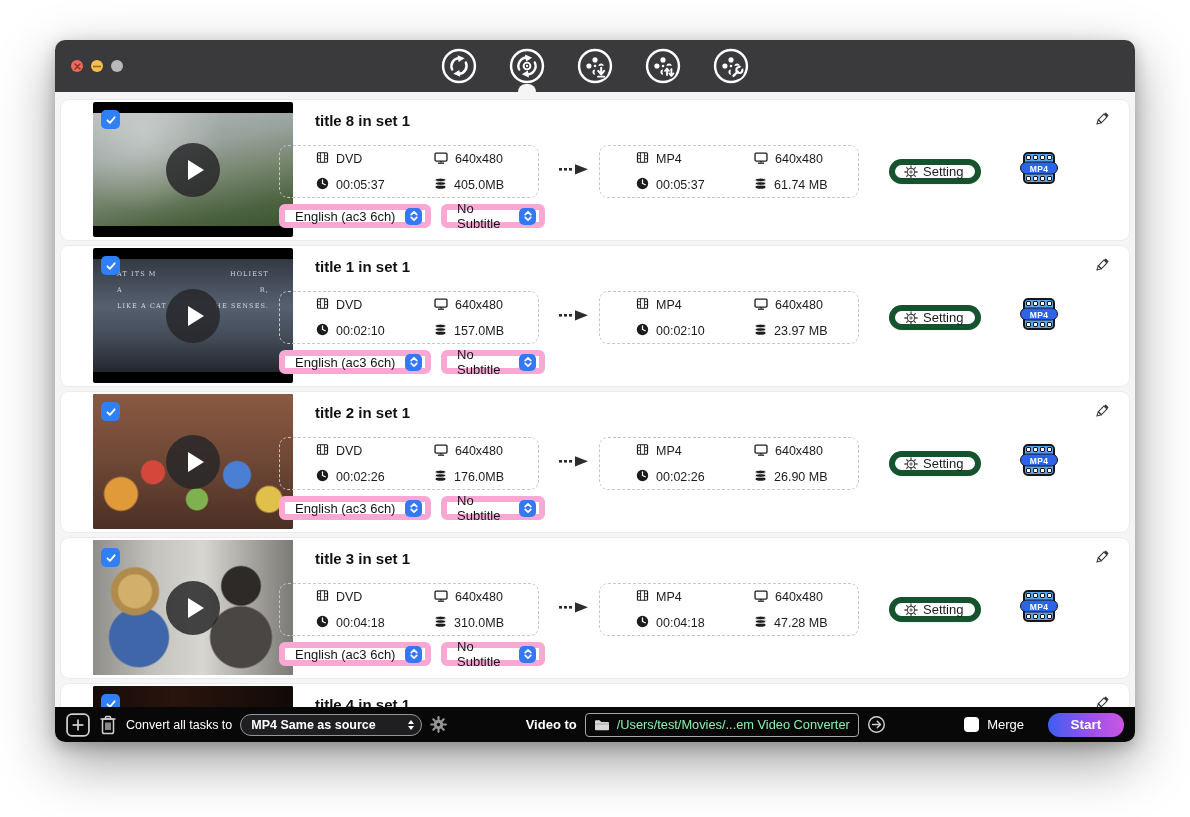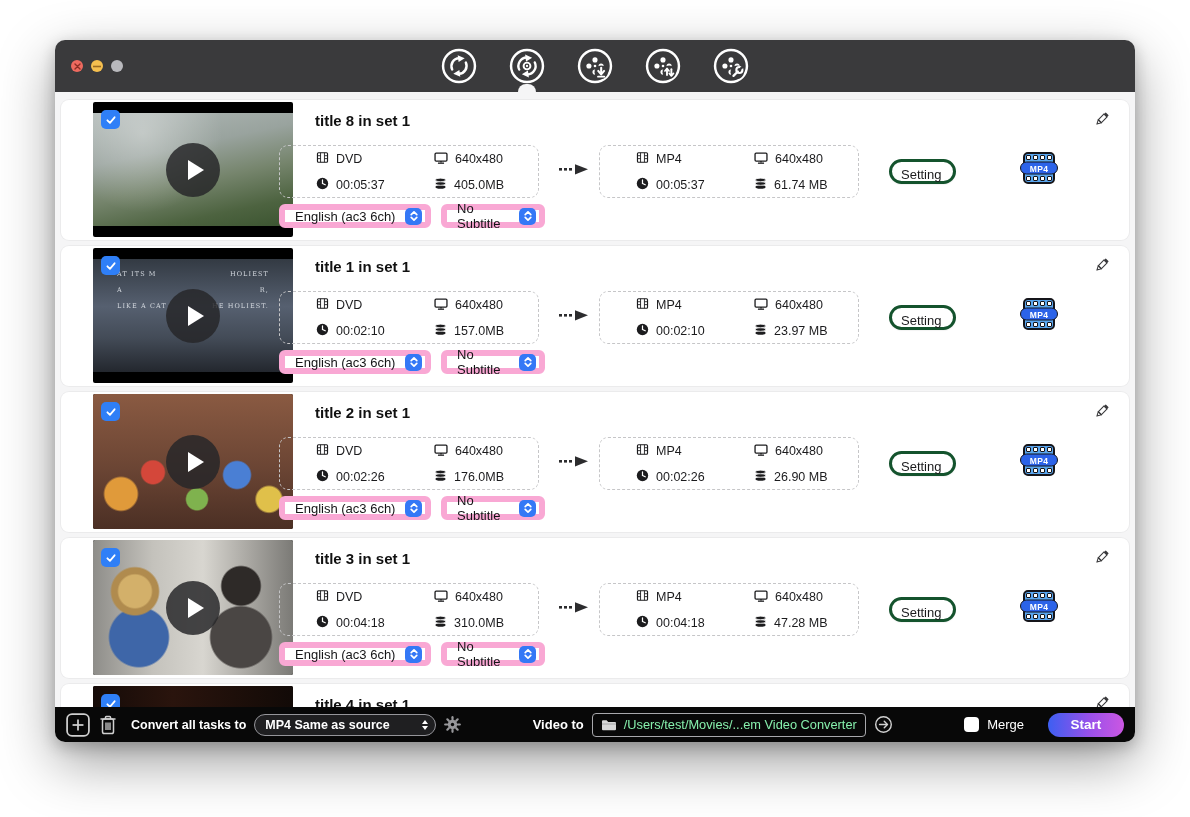--- a/index.html
+++ b/index.html
@@ -59,42 +59,42 @@
   .pencil { position:absolute; right:16px; top:8px; background:none; border:none; padding:2px; }
 
   .ibox { position:absolute; top:45px; width:260px; height:53px; border:1.6px dashed #c6c6c8; border-radius:9px;
           display:grid; grid-template-columns:118px 1fr; align-content:center; row-gap:9px; padding-left:36px; }
   .ibox.src { left:218px; } .ibox.dst { left:538px; }
   .cell { display:flex; align-items:center; gap:7px; font-size:12.5px; color:#1b1b1d; white-space:nowrap; }
 
   .flow-arrow { position:absolute; left:497px; top:62px; }
 
   .setting { position:absolute; left:828px; top:59px; height:25px; display:inline-flex; align-items:center; gap:5px;
-             padding:0 12px 0 9px; border:3px solid #14532d; border-radius:13px; background:#fff; font-size:13px;
-             color:#1b1b1d; font-family:inherit; box-shadow:0 1px 1px rgba(0,0,0,.05);flex-direction:column; }
+             padding:0 12px 0 9px; border:6px solid #14532d; border-radius:13px; background:#fff; font-size:13px;
+             color:#1b1b1d; font-family:inherit; box-shadow:0 1px 1px rgba(0,0,0,.05); }
 
   .mp4icon { position:absolute; left:962px; top:52px; width:34px; height:34px; }
   .mp4film { width:32px; height:32px; border:2px solid #15151a; border-radius:5px; background:#5aa7f0; position:relative; }
   .sprockets { position:absolute; left:1px; right:1px; display:flex; justify-content:space-between; }
   .sprockets.top { top:1px; } .sprockets.bottom { bottom:1px; }
   .sprockets i { width:5px; height:5px; background:#fff; border:1.5px solid #15151a; border-radius:1px; }
   .mp4badge { position:absolute; left:-5px; right:-5px; top:50%; transform:translateY(-50%); height:13px; background:#2c63e8;
               border:1.5px solid #15151a; border-radius:7px; color:#fff; font-size:8.5px; font-weight:700;
               display:flex; align-items:center; justify-content:center; letter-spacing:.3px; }
 
   .select { position:absolute; top:104px; height:24px; display:flex; align-items:center; justify-content:space-between;
             padding:0 3px 0 10px; border:6px solid #f9a8d4; border-radius:6px; background:#fff; font-size:13px; color:#141416; }
   .select.audio { left:218px; width:152px; } .select.subs { left:380px; width:104px; }
   .stepper { width:17px; height:17px; background:#3478f6; border-radius:5px; display:flex; align-items:center; justify-content:center; flex:none; }
 
   
   .footer { position:absolute; left:0; right:0; bottom:0; height:35px; background:#080808; border-radius:0 0 10px 10px;
             display:flex; align-items:center; padding:0 11px; gap:8px; }
   .fbtn { background:none; border:none; padding:0; display:flex; align-items:center; }
-  .convlabel { color:#fff; font-size:12.5px; font-weight:700; margin-left:5px; white-space:nowrap; }
+  .convlabel { color:#fff; font-size:12.5px; font-weight:400; white-space:nowrap; }
   .fselect { width:182px; height:22px; background:#1f1f21; border:1px solid #95959a; border-radius:11px; display:flex;
              align-items:center; justify-content:space-between; color:#fff; font-size:12.5px; font-weight:600; padding:0 7px 0 10px; }
   .updown { display:flex; flex-direction:column; gap:2px; }
   .updown i { width:0; height:0; border-left:3.5px solid transparent; border-right:3.5px solid transparent; }
   .updown .up { border-bottom:4px solid #fff; } .updown .down { border-top:4px solid #fff; }
   .saveto { color:#fff; font-size:13px; font-weight:600; margin-left:auto; white-space:nowrap; }
   .pathfield { display:flex; align-items:center; gap:7px; height:24px; border:1px solid #a8a8ac; border-radius:4px;
                padding:0 8px; color:#86efac; font-size:12.8px; min-width:268px; background:transparent; font-family:inherit; white-space:nowrap; }
   .mergewrap { margin-left:auto; display:flex; align-items:center; gap:8px; }
   .mcheck { width:15px; height:15px; background:#fff; border:none; border-radius:4px; padding:0; }
@@ -362,21 +362,21 @@
             <div class="qrow">
                 <span>AT ITS M</span>
                 <span>HOLIEST</span>
               </div>
             <div class="qrow">
                 <span>A</span>
                 <span>R,</span>
               </div>
             <div class="qrow">
                 <span>LIKE A CAT</span>
-                <span>HE HOLIEST.</span>
+                <span>HE SENSES.</span>
               </div>
           </div>
           <button class="cb">
             <svg width="12" height="12" viewBox="0 0 16 16">
                 <path d="M3.2 8.4 L6.6 11.8 L12.8 4.4" fill="none" stroke="#fff" stroke-width="2.4" stroke-linecap="round" stroke-linejoin="round"></path>
               </svg>
           </button>
           <button class="play">
             <svg width="22" height="24" viewBox="0 0 22 24">
                 <path d="M4 2 L20 12 L4 22 Z" fill="#fff"></path>

